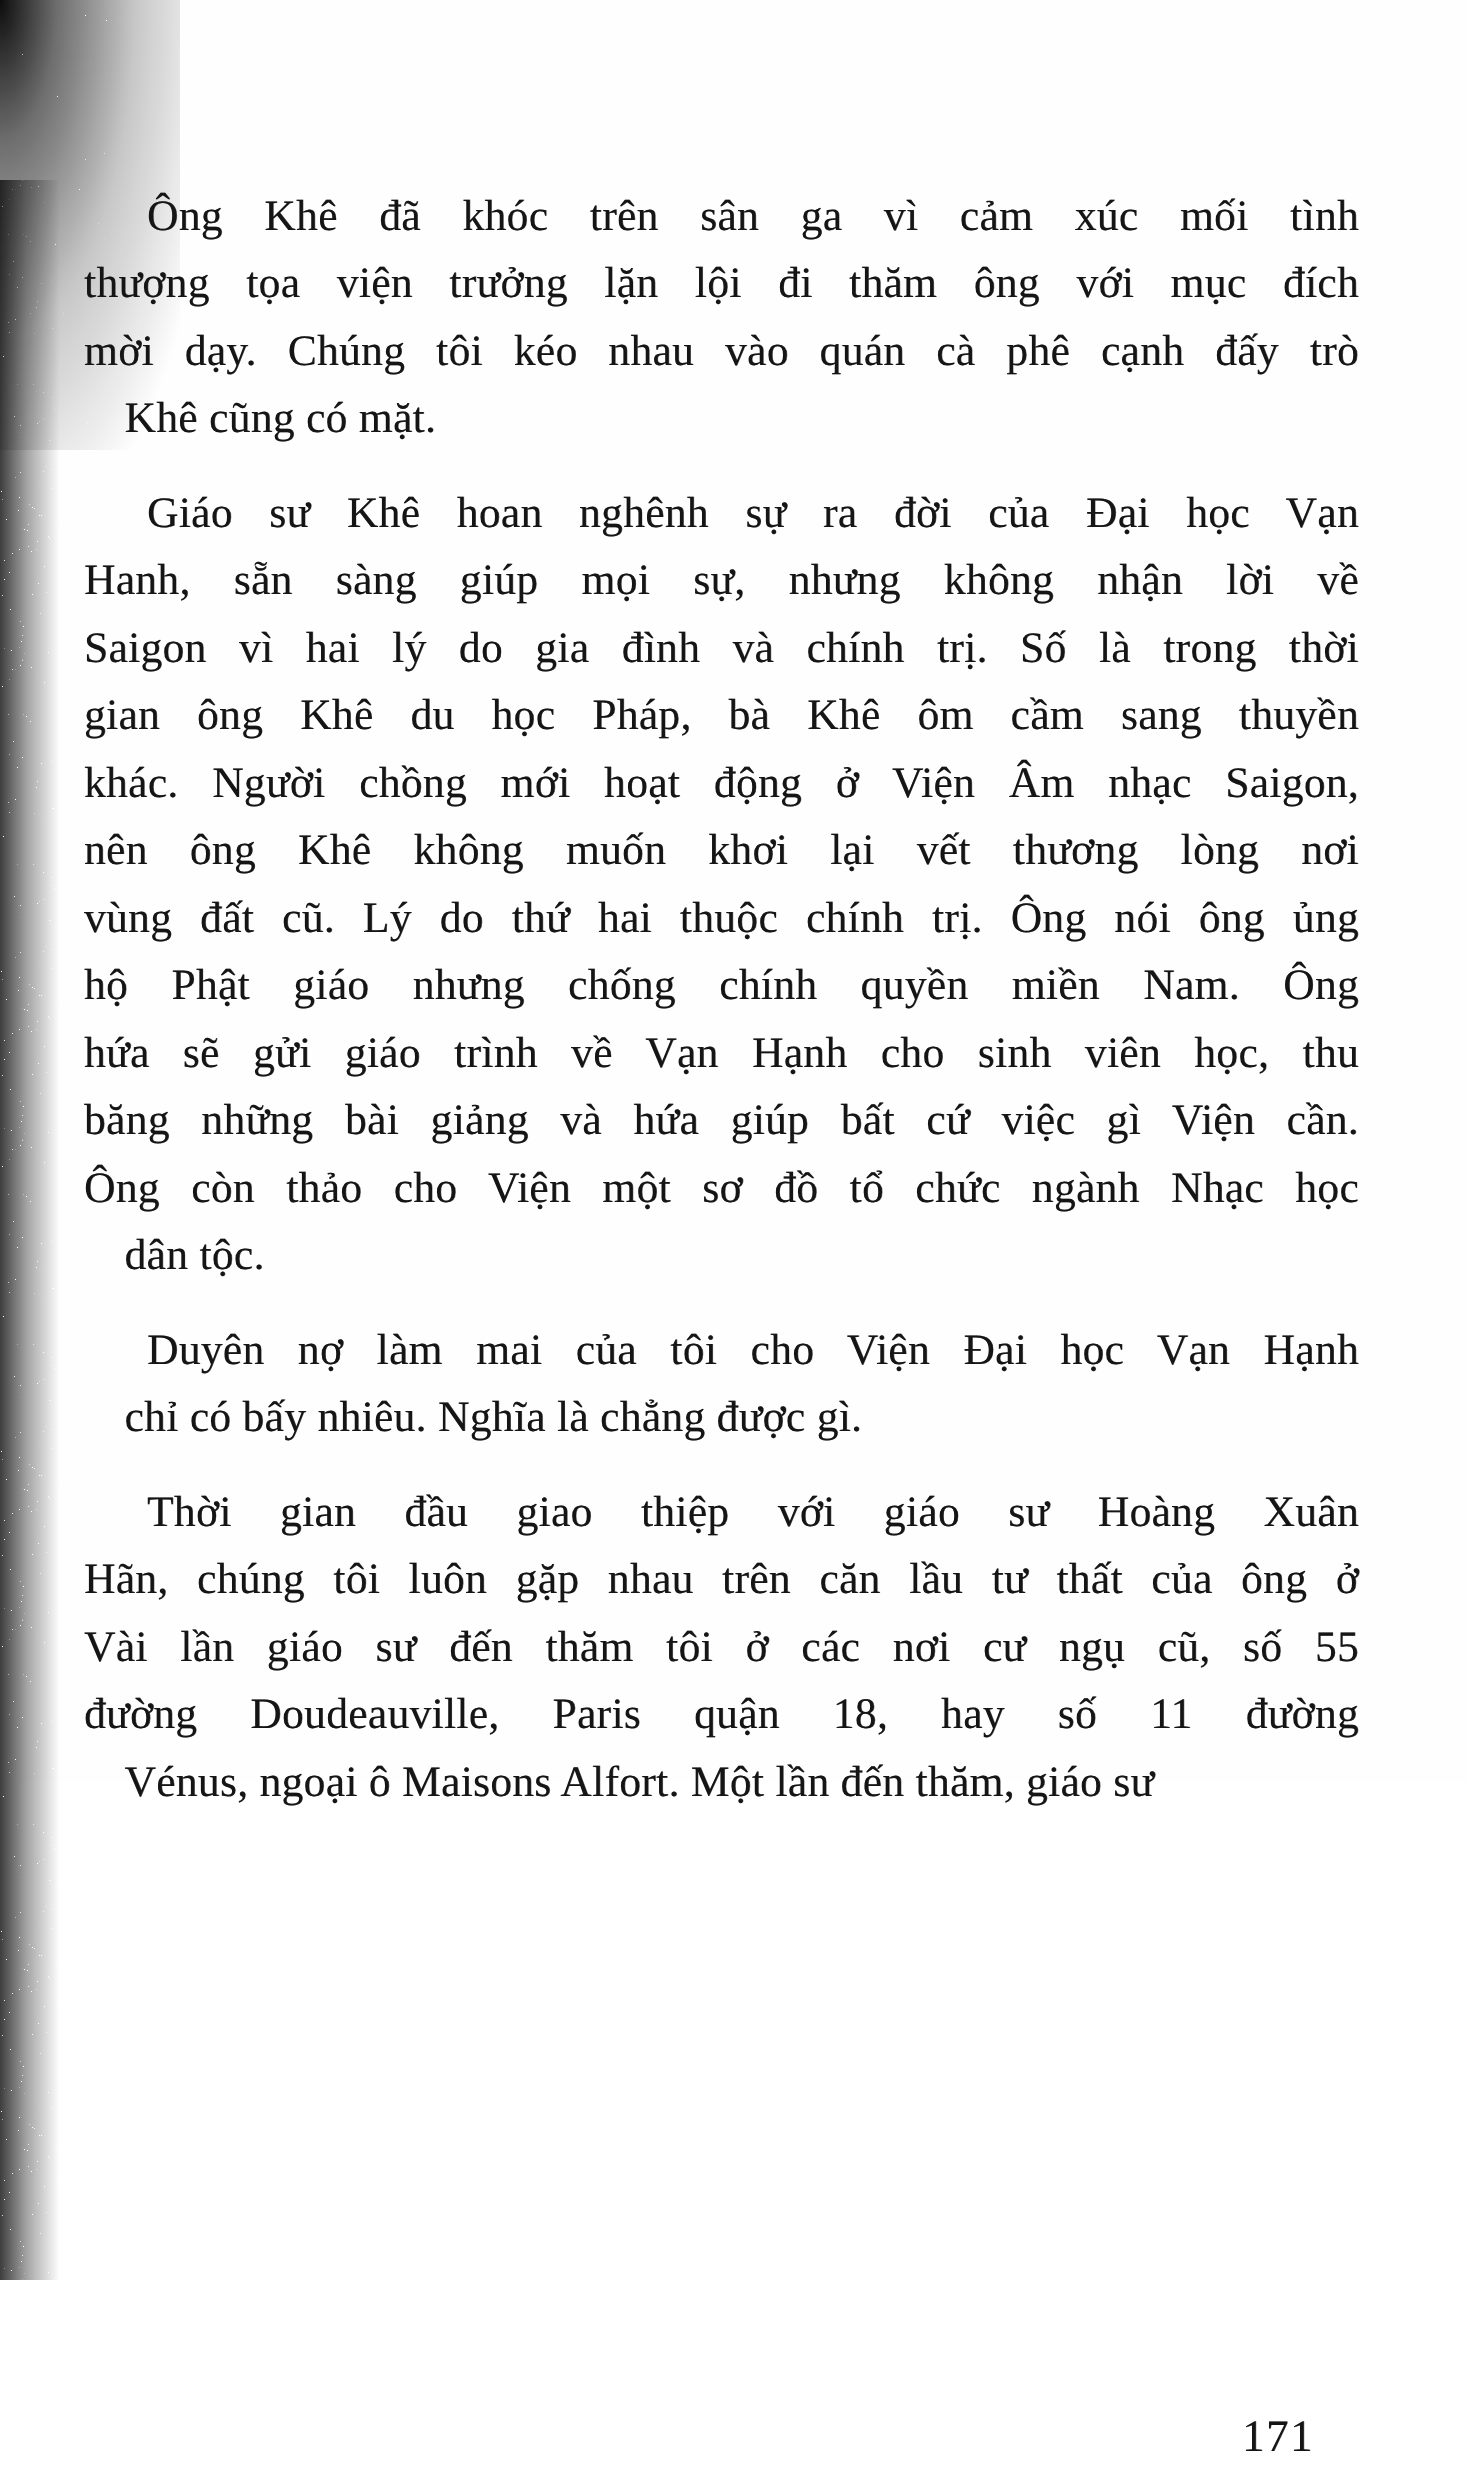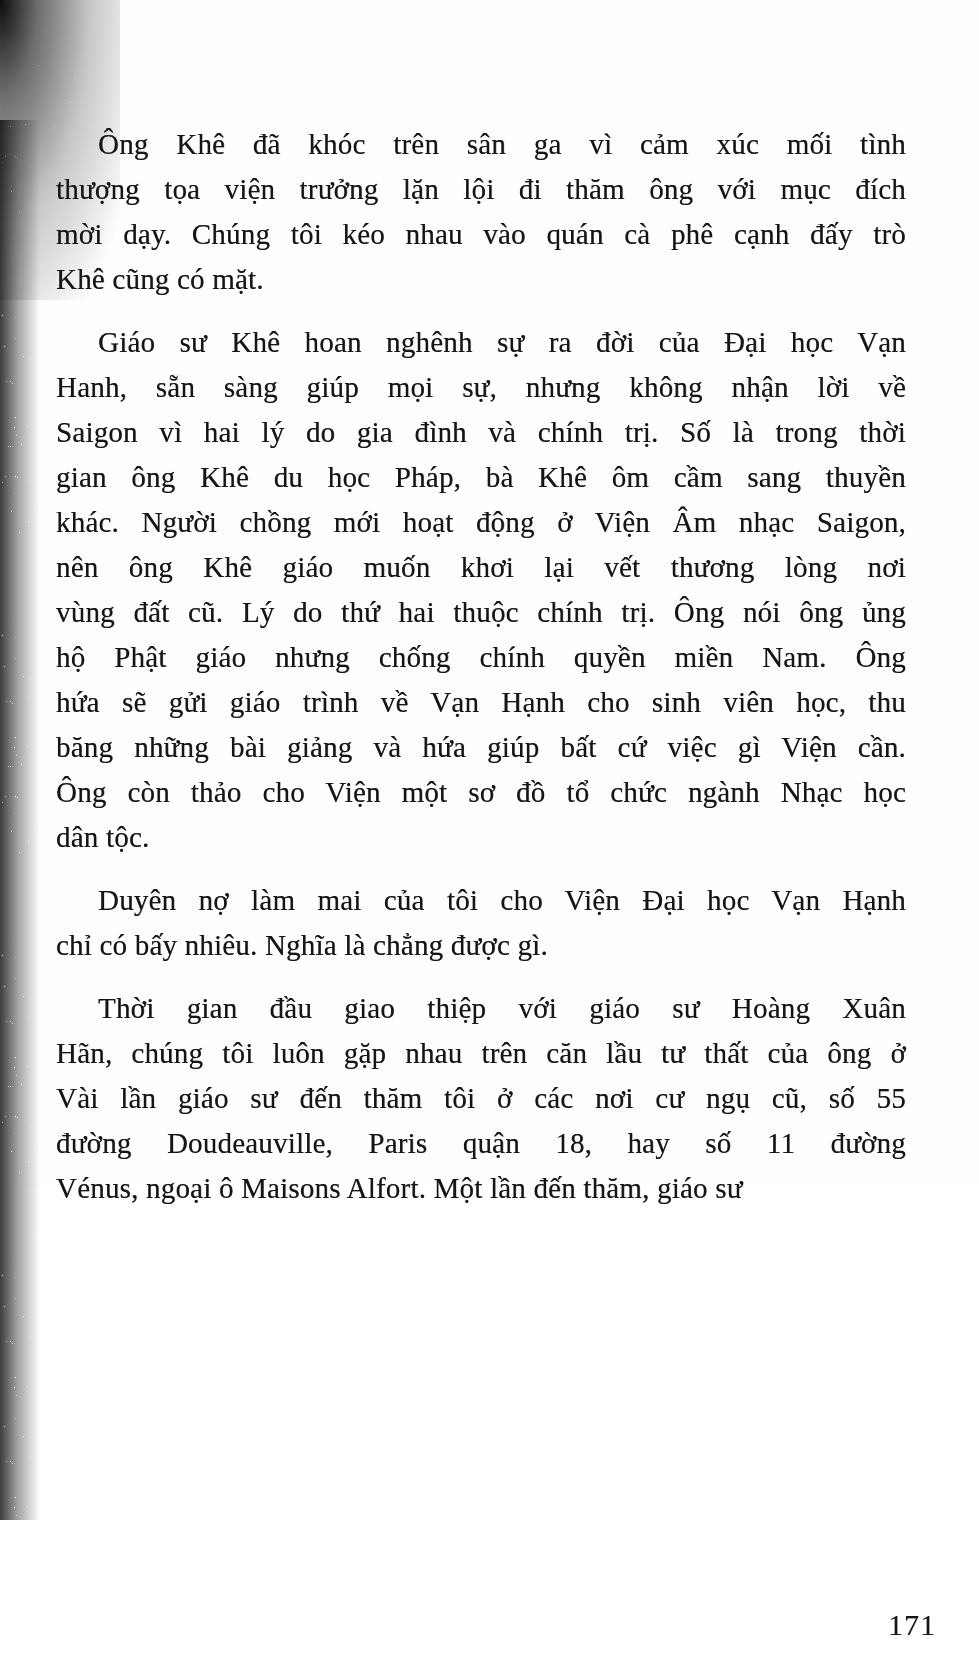--- a/index.html
+++ b/index.html
@@ -49,25 +49,26 @@
     text-align: justify;
     text-align-last: justify;
   }
 
   .line.first {
     text-indent: 42px;
   }
 
   .line.last {
     text-align-last: left;
+    margin-left: 27px;
   }
 
   .page-number {
     position: absolute;
-    left: 888px;
+    left: 828px;
     top: 1608px;
     font-size: 30px;
     letter-spacing: 1px;
     text-shadow: 0.3px 0.3px 0 rgba(10,10,10,0.5);
   }
 </style>
 </head>
 <body>
 
 <div class="page">
@@ -118,21 +119,21 @@
         <div class="line">thượng tọa viện trưởng lặn lội đi thăm ông với mục đích</div>
         <div class="line">mời dạy. Chúng tôi kéo nhau vào quán cà phê cạnh đấy trò</div>
         <div class="line last">Khê cũng có mặt.</div>
       </div>
       <div class="paragraph">
         <div class="line first">Giáo sư Khê hoan nghênh sự ra đời của Đại học Vạn</div>
         <div class="line">Hanh, sẵn sàng giúp mọi sự, nhưng không nhận lời về</div>
         <div class="line">Saigon vì hai lý do gia đình và chính trị. Số là trong thời</div>
         <div class="line">gian ông Khê du học Pháp, bà Khê ôm cầm sang thuyền</div>
         <div class="line">khác. Người chồng mới hoạt động ở Viện Âm nhạc Saigon,</div>
-        <div class="line">nên ông Khê giáo muốn khơi lại vết thương lòng nơi</div>
+        <div class="line">nên ông Khê không muốn khơi lại vết thương lòng nơi</div>
         <div class="line">vùng đất cũ. Lý do thứ hai thuộc chính trị. Ông nói ông ủng</div>
         <div class="line">hộ Phật giáo nhưng chống chính quyền miền Nam. Ông</div>
         <div class="line">hứa sẽ gửi giáo trình về Vạn Hạnh cho sinh viên học, thu</div>
         <div class="line">băng những bài giảng và hứa giúp bất cứ việc gì Viện cần.</div>
         <div class="line">Ông còn thảo cho Viện một sơ đồ tổ chức ngành Nhạc học</div>
         <div class="line last">dân tộc.</div>
       </div>
       <div class="paragraph">
         <div class="line first">Duyên nợ làm mai của tôi cho Viện Đại học Vạn Hạnh</div>
         <div class="line last">chỉ có bấy nhiêu. Nghĩa là chẳng được gì.</div>

